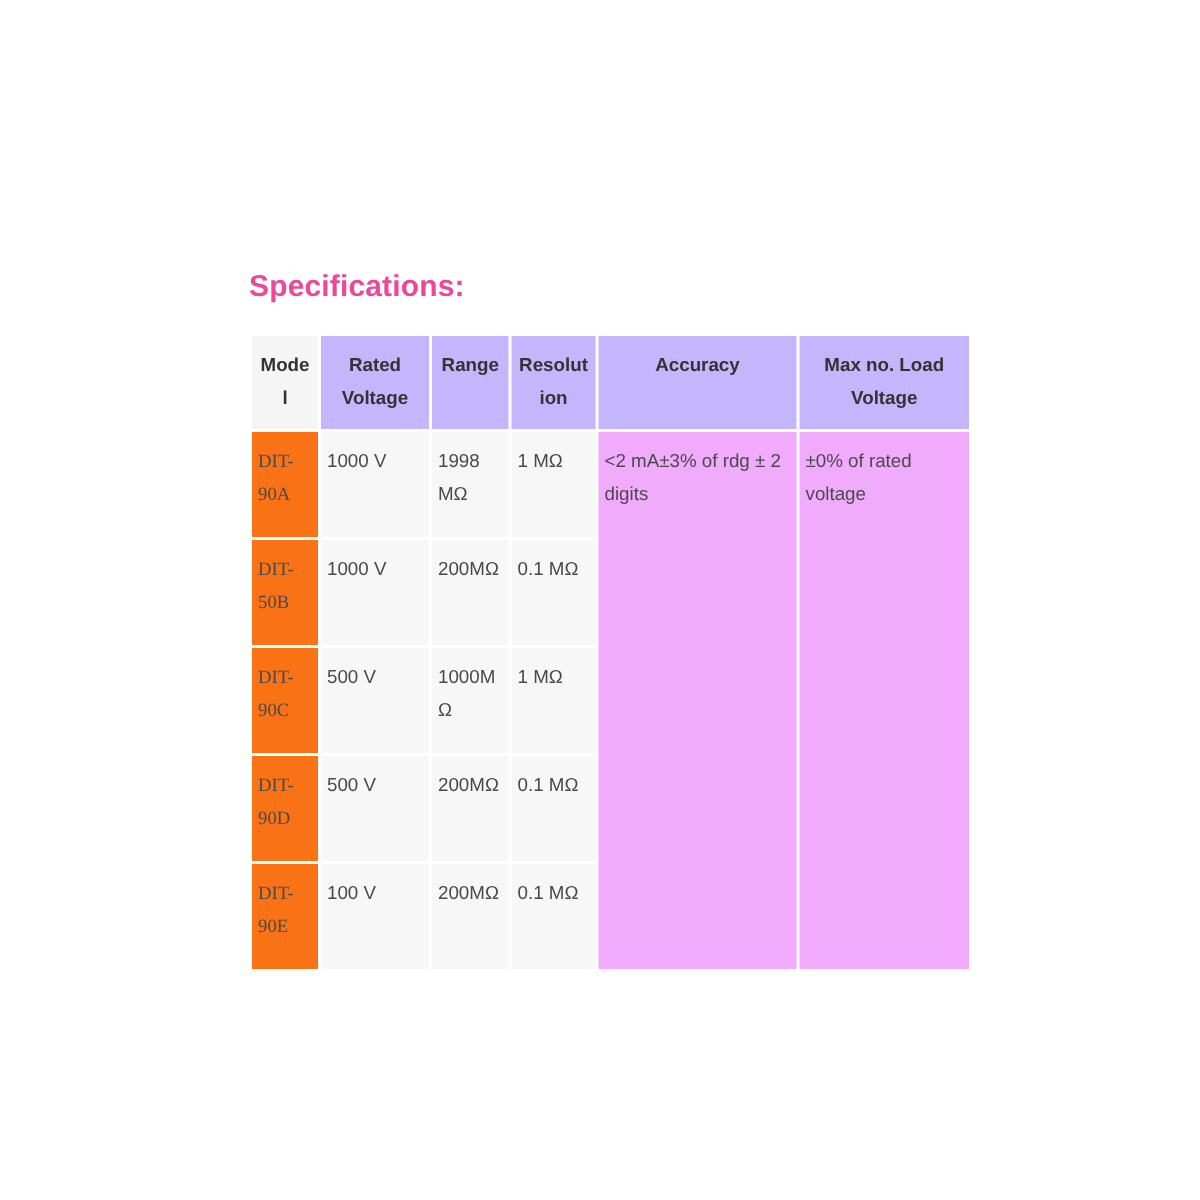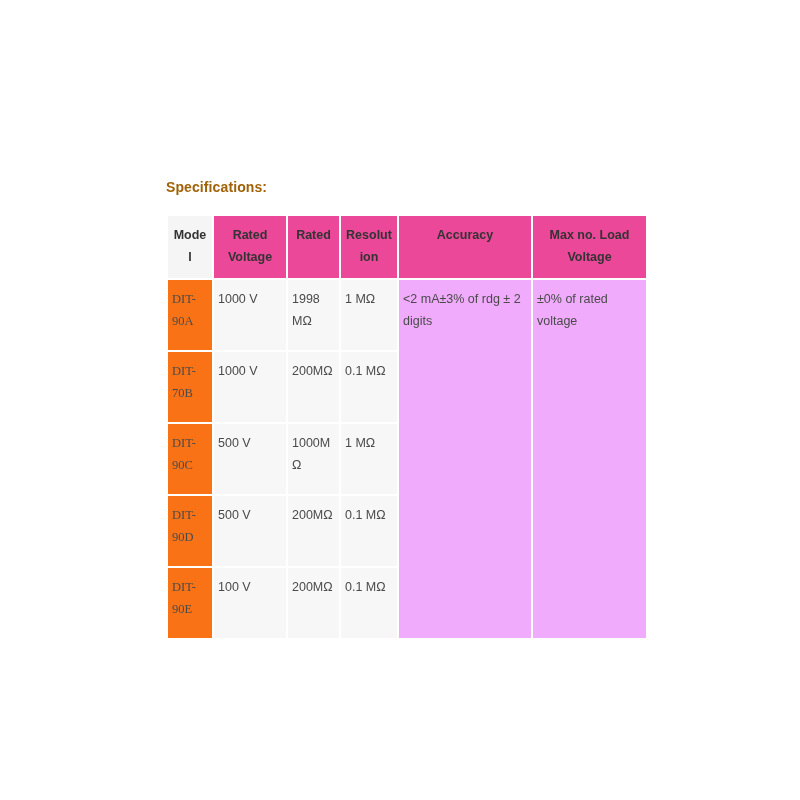--- a/index.html
+++ b/index.html
@@ -20,23 +20,23 @@
     height: 800px;
     box-sizing: border-box;
   }
   .content {
     position: absolute;
     left: 166px;
     top: 178px;
     width: 468px;
   }
   .section-title {
-    font-size: 14px;
+    font-size: 20px;
     font-weight: bold;
-    color: #a16207;
+    color: #ec4899;
     letter-spacing: 0.1px;
     margin: 0 0 18px 0;
     line-height: 1.3;
   }
   table.spec-table {
     border-collapse: separate;
     border-spacing: 2px;
     width: 468px;
     table-layout: fixed;
     margin: 0;
@@ -50,21 +50,21 @@
     line-height: 1.75;
     vertical-align: top;
     color: #4a4a4a;
     font-weight: normal;
     word-wrap: break-word;
     overflow-wrap: break-word;
   }
   table.spec-table th {
     font-weight: bold;
     color: #333333;
-    background: #ec4899;
+    background: #c4b5fd;
     font-size: 12.5px;
     vertical-align: top;
   }
   table.spec-table td.model-cell {
     background: #f97316;
     font-family: Liberation Serif, serif;
   }
   table.spec-table th.model-head {
     background: #f5f5f5;
   }
@@ -96,37 +96,37 @@
         <col class="c-rated">
         <col class="c-range">
         <col class="c-res">
         <col class="c-acc">
         <col class="c-load">
       </colgroup>
       <thead>
         <tr>
           <th class="model-head">Model</th>
           <th>Rated Voltage</th>
-          <th>Rated</th>
+          <th>Range</th>
           <th>Resolution</th>
           <th>Accuracy</th>
           <th>Max no. Load Voltage</th>
         </tr>
       </thead>
       <tbody>
         <tr class="data-row">
           <td class="model-cell">DIT-90A</td>
           <td>1000 V</td>
           <td>1998 MΩ</td>
           <td>1 MΩ</td>
           <td class="merged-cell" rowspan="5">&lt;2 mA±3% of rdg ± 2 digits</td>
           <td class="merged-cell" rowspan="5">±0% of rated voltage</td>
         </tr>
         <tr class="data-row">
-          <td class="model-cell">DIT-70B</td>
+          <td class="model-cell">DIT-50B</td>
           <td>1000 V</td>
           <td>200MΩ</td>
           <td>0.1 MΩ</td>
         </tr>
         <tr class="data-row">
           <td class="model-cell">DIT-90C</td>
           <td>500 V</td>
           <td>1000MΩ</td>
           <td>1 MΩ</td>
         </tr>

